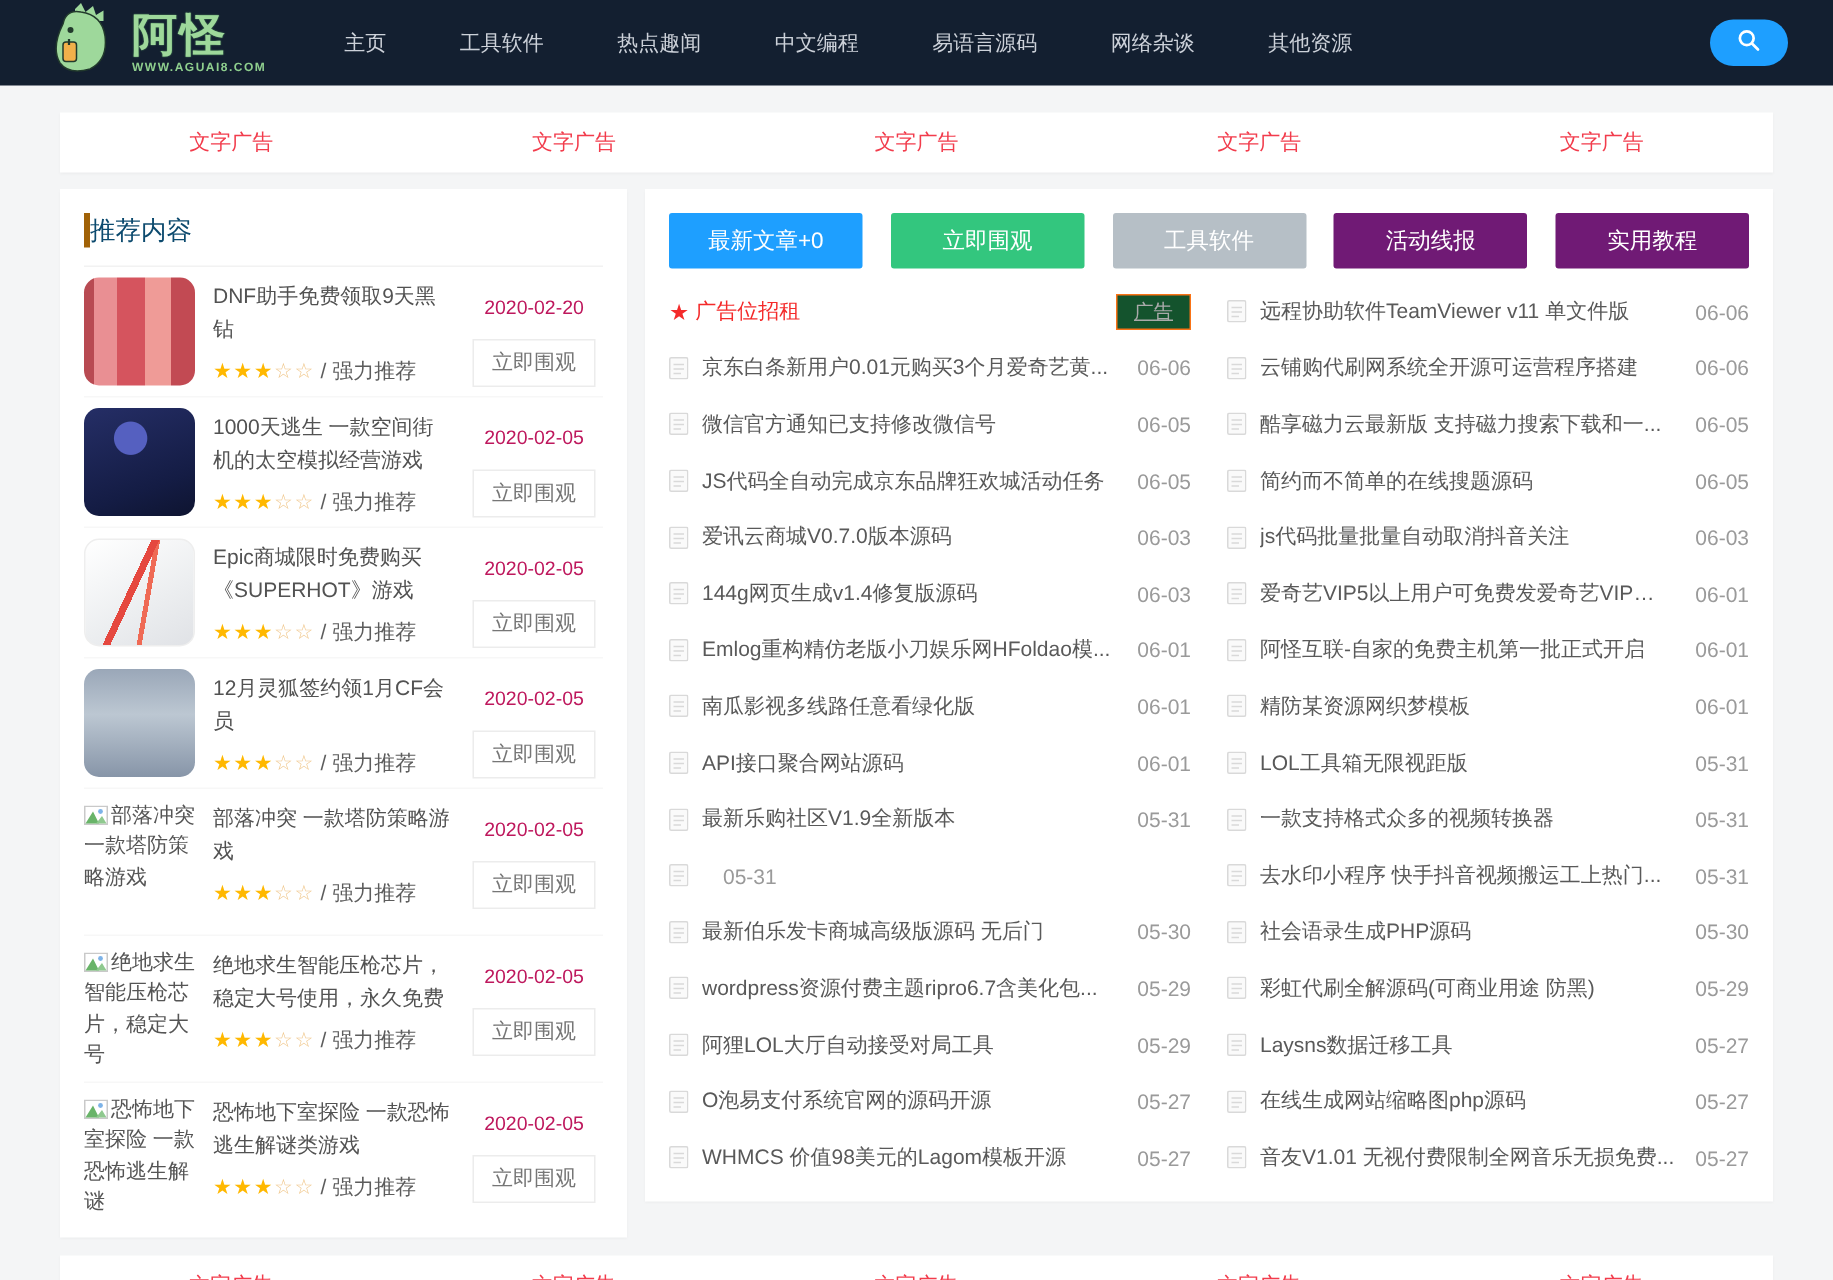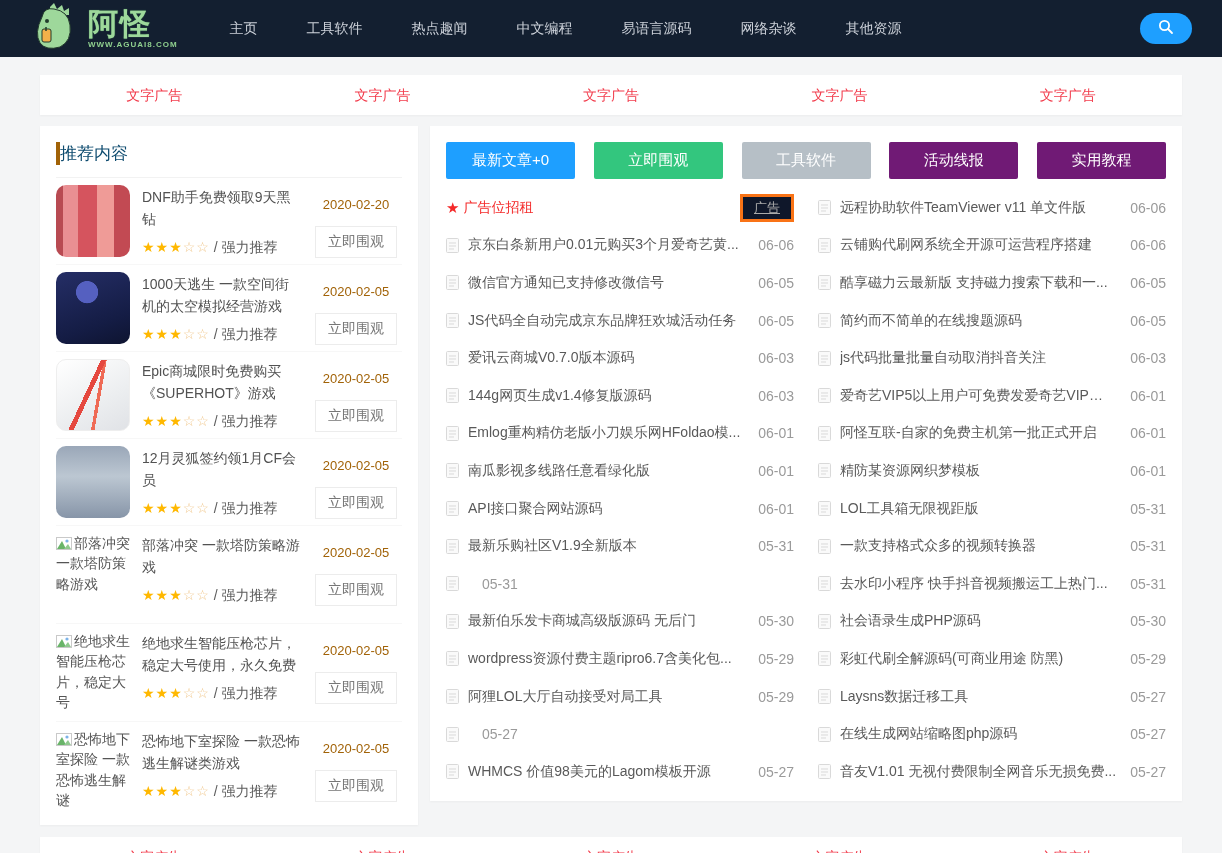--- a/index.html
+++ b/index.html
@@ -47,38 +47,38 @@
   .thumb-broken { border-radius:0; height:84px; background:#fff; }
   .broken-inner .alt { color:#555; }
   .broken-icon { vertical-align:-2px; margin-right:2px; }
   .rec-mid { flex:1; margin:2px 10px 0 12px; min-width:0; }
   .rec-title { font-size:14px; color:#525252; line-height:1.55; }
   .rec-rate { margin-top:9px; font-size:14px; color:#5c5c5c; white-space:nowrap; }
   .star { font-size:14px; letter-spacing:1px; }
   .star.on { color:#ffb800; }
   .star.off { color:#f0c88e; }
   .rec-right { width:92px; flex:none; text-align:center; }
-  .rec-date { font-size:13px; color:#a16207; margin-top:12px; }
+  .rec-date { font-size:13px; color:#be185d; margin-top:12px; }
   .rec-btn { margin-top:14px; background:#fff; border:1px solid #ececec; color:#767676;
              font-size:14px; padding:6px 12px; cursor:pointer; white-space:nowrap; }
 
   
   .main-panel { flex:1; padding:14px 14px 10px; }
   .cat-row { display:flex; justify-content:space-between; margin:2px 2px 10px; }
   .cat-btn { width:129px; height:37px; border:none; border-radius:2px; color:#fff; font-size:15px; cursor:pointer; }
   .lists { display:flex; }
   .list-col { flex:1; min-width:0; padding:0 12px 0 2px; }
   .list-col + .list-col { padding:0 2px 0 12px; }
   .art-row { display:flex; align-items:center; height:37.6px; cursor:pointer; }
   .doc-icon { flex:none; margin-right:9px; display:flex; }
   .art-title { flex:1; min-width:0; font-size:14px; color:#595959; white-space:nowrap; overflow:hidden; text-overflow:ellipsis; }
   .art-date { flex:none; margin-left:14px; font-size:14px; color:#9a9a9a; }
   .ad-slot-row .art-title { color:#f42a2a; overflow:visible; }
   .ad-star { color:#f42a2a; font-size:15px; margin-right:4px; }
-  .ad-badge { flex:none; margin-left:14px; font-size:13px; color:#aaa; border:3px solid #f97316; padding:2px 11px; background:#0f172a;text-decoration:underline; }
+  .ad-badge { flex:none; margin-left:14px; font-size:13px; color:#aaa; border:1px solid #f97316; padding:2px 11px; background:#14532d;text-decoration:underline; }
 </style>
 </head>
 <body>
 
 <div class="header">
   <div class="logo">
     <span>
       <svg width="52" height="48" viewBox="0 0 52 48">
         <polygon points="20,4 24,0 27,6 32,2 34,8 39,5 39,12 20,12" fill="#9ed89b"></polygon>
         <path d="M12 14 Q14 4 24 6 Q38 8 40 22 Q42 38 30 44 Q16 48 10 40 Q4 30 12 14 Z" fill="#9ed89b" stroke="#223a2c" stroke-width="1"></path>
@@ -434,20 +434,21 @@
 
               <div class="art-row">
                 <span class="doc-icon">
                   <svg width="13" height="15" viewBox="0 0 13 15">
                     <rect x="0.5" y="0.5" width="12" height="14" rx="1" fill="#fafafa" stroke="#d9d9d9"></rect>
                     <line x1="3" y1="5" x2="10" y2="5" stroke="#d9d9d9" stroke-width="1"></line>
                     <line x1="3" y1="8" x2="10" y2="8" stroke="#d9d9d9" stroke-width="1"></line>
                     <line x1="3" y1="11" x2="8" y2="11" stroke="#d9d9d9" stroke-width="1"></line>
                   </svg>
                 </span>
+                <span class="art-title">O泡易支付系统官网的源码开源</span>
                 <span class="art-date">05-27</span>
               </div>
 
               <div class="art-row">
                 <span class="doc-icon">
                   <svg width="13" height="15" viewBox="0 0 13 15">
                     <rect x="0.5" y="0.5" width="12" height="14" rx="1" fill="#fafafa" stroke="#d9d9d9"></rect>
                     <line x1="3" y1="5" x2="10" y2="5" stroke="#d9d9d9" stroke-width="1"></line>
                     <line x1="3" y1="8" x2="10" y2="8" stroke="#d9d9d9" stroke-width="1"></line>
                     <line x1="3" y1="11" x2="8" y2="11" stroke="#d9d9d9" stroke-width="1"></line>

